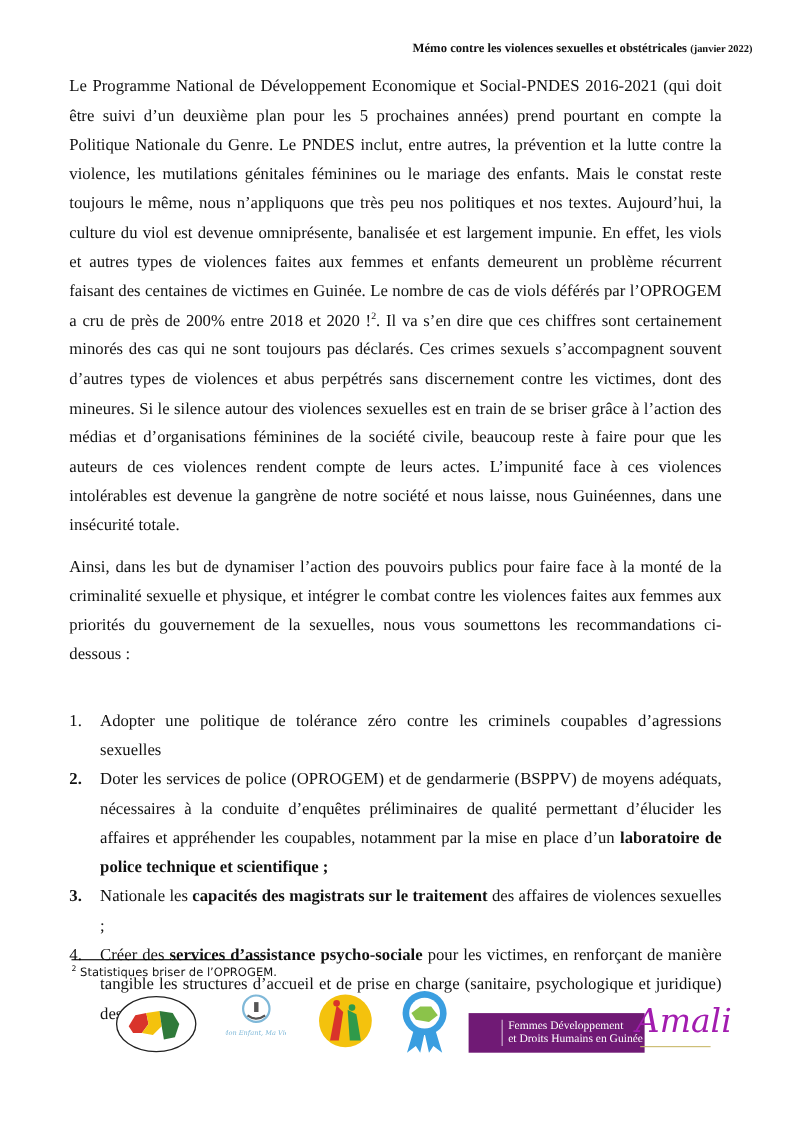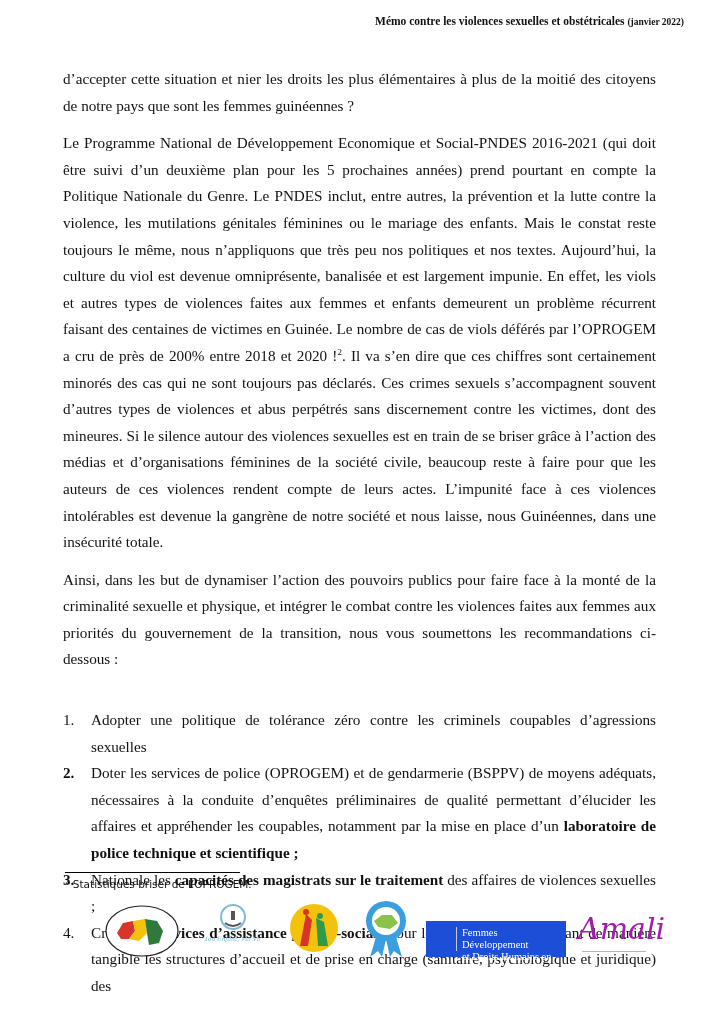--- a/index.html
+++ b/index.html
@@ -1,18 +1,18 @@
 <!DOCTYPE html>
 <html><head>
   <meta charset="utf-8">
   <style>
     html, body { margin: 0; padding: 0; background: #ffffff; }
     body { width: 720px; height: 1021px; position: relative; overflow: hidden;
       font-family: "Liberation Serif", "DejaVu Serif", serif; color: #111; }
-    .header { position: absolute; top: 15px; right: 36px; font-weight: bold; font-size: 11.5px; text-align: right; }
+    .header { position: absolute; top: 38px; right: 36px; font-weight: bold; font-size: 11.5px; text-align: right; }
     .header .date { font-size: 9.5px; }
     .page { position: absolute; left: 63px; top: 66px; width: 593px; font-size: 15.2px; line-height: 26.6px; }
     .para { text-align: justify; margin: 0 0 11px 0; }
     .para.last { margin-bottom: 34px; }
     sup { font-size: 9px; line-height: 0; }
     ol { margin: 0; padding: 0; list-style: none; }
     ol li { position: relative; padding-left: 28px; text-align: justify; }
     ol li .num { position: absolute; left: 0; top: 0; }
     ol li .num.bold { font-weight: bold; }
     b { font-weight: bold; }
@@ -24,23 +24,22 @@
   </style>
 </head>
 <body>
 
 <div class="header">
   <span>Mémo contre les violences sexuelles et obstétricales</span>
   <span class="date">(janvier 2022)</span>
 </div>
 
 <div class="page">
-  <p class="para">d’accepter cette situation et nier les droits les plus élémentaires à plus de la moitié des citoyens de notre pays que sont les femmes guinéennes ?</p>
   <p class="para"><span>Le Programme National de Développement Economique et Social-PNDES 2016-2021 (qui doit être suivi d’un deuxième plan pour les 5 prochaines années) prend pourtant en compte la Politique Nationale du Genre. Le PNDES inclut, entre autres, la prévention et la lutte contre la violence, les mutilations génitales féminines ou le mariage des enfants. Mais le constat reste toujours le même, nous n’appliquons que très peu nos politiques et nos textes. Aujourd’hui, la culture du viol est devenue omniprésente, banalisée et est largement impunie. En effet, les viols et autres types de violences faites aux femmes et enfants demeurent un problème récurrent faisant des centaines de victimes en Guinée. Le nombre de cas de viols déférés par l’OPROGEM a cru de près de 200% entre 2018 et 2020 !</span><sup>2</sup><span>. Il va s’en dire que ces chiffres sont certainement minorés des cas qui ne sont toujours pas déclarés. Ces crimes sexuels s’accompagnent souvent d’autres types de violences et abus perpétrés sans discernement contre les victimes, dont des mineures. Si le silence autour des violences sexuelles est en train de se briser grâce à l’action des médias et d’organisations féminines de la société civile, beaucoup reste à faire pour que les auteurs de ces violences rendent compte de leurs actes. L’impunité face à ces violences intolérables est devenue la gangrène de notre société et nous laisse, nous Guinéennes, dans une insécurité totale.</span></p>
-  <p class="para last">Ainsi, dans les but de dynamiser l’action des pouvoirs publics pour faire face à la monté de la criminalité sexuelle et physique, et intégrer le combat contre les violences faites aux femmes aux priorités du gouvernement de la transition, nous vous soumettons les recommandations ci-dessous :</p>
+  <p class="para last">Ainsi, dans les but de dynamiser l’action des pouvoirs publics pour faire face à la monté de la criminalité sexuelle et physique, et intégrer le combat contre les violences faites aux femmes aux priorités du gouvernement de la sexuelles, nous vous soumettons les recommandations ci-dessous :</p>
 
   <ol>
     <li>
       <span class="num">1.</span>
       <span>Adopter une politique de tolérance zéro contre les criminels coupables d’agressions sexuelles</span>
     </li>
     <li>
       <span class="num bold">2.</span>
       <span>Doter les services de police (OPROGEM) et de gendarmerie (BSPPV) de moyens adéquats, nécessaires à la conduite d’enquêtes préliminaires de qualité permettant d’élucider les affaires et appréhender les coupables, notamment par la mise en place d’un </span><b>laboratoire de police technique et scientifique ;</b>
     </li>
@@ -86,21 +85,21 @@
   </svg>
 
   <svg class="logo" style="left:358px;top:2px" width="56" height="62" viewBox="0 0 56 62">
     <path d="M18 40 L12 60 L20 54 L24 60 L28 42 Z" fill="#3a9ee0"></path>
     <path d="M38 40 L44 60 L36 54 L32 60 L28 42 Z" fill="#3a9ee0"></path>
     <circle cx="28" cy="24" r="20" fill="#3a9ee0"></circle>
     <circle cx="28" cy="24" r="14" fill="#fff"></circle>
     <path d="M16 24 L24 18 L34 18 L40 26 L32 32 L20 30 Z" fill="#8bc34a"></path>
   </svg>
 
-  <div class="logo" style="left:426px;top:26px;width:140px;height:36px;background:#1d4ed8;color:#fff;font-family:'Liberation Serif',serif;font-size:10.5px;line-height:12px;">
+  <div class="logo" style="left:426px;top:26px;width:140px;height:36px;background:#701a75;color:#fff;font-family:'Liberation Serif',serif;font-size:10.5px;line-height:12px;padding-left:20px;">
     <div style="position:absolute;left:8px;top:6px;width:22px;height:24px;border-right:1px solid rgba(255,255,255,0.7);"></div>
     <div style="position:absolute;left:36px;top:6px;">
       <div>Femmes Développement</div>
       <div>et Droits Humains en Guinée</div>
     </div>
   </div>
 
   <div class="logo" style="left:578px;top:12px;width:70px;height:50px;">
     <span style="position:absolute;left:0;top:4px;font-family:'DejaVu Serif',serif;font-style:italic;font-size:30px;color:#a21caf;">Amali</span>
     <div style="position:absolute;left:4px;top:44px;width:64px;height:1px;background:#c9b86a;"></div>

